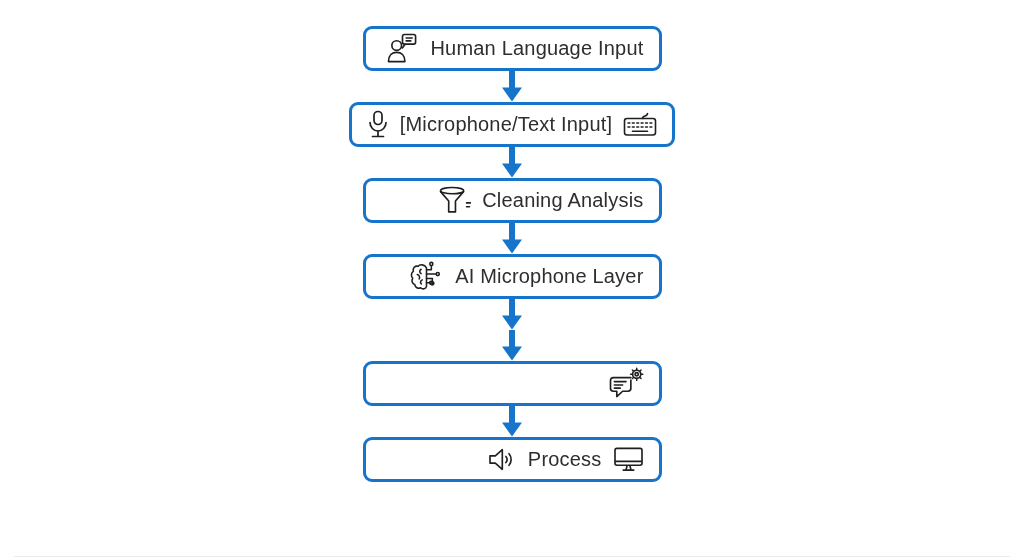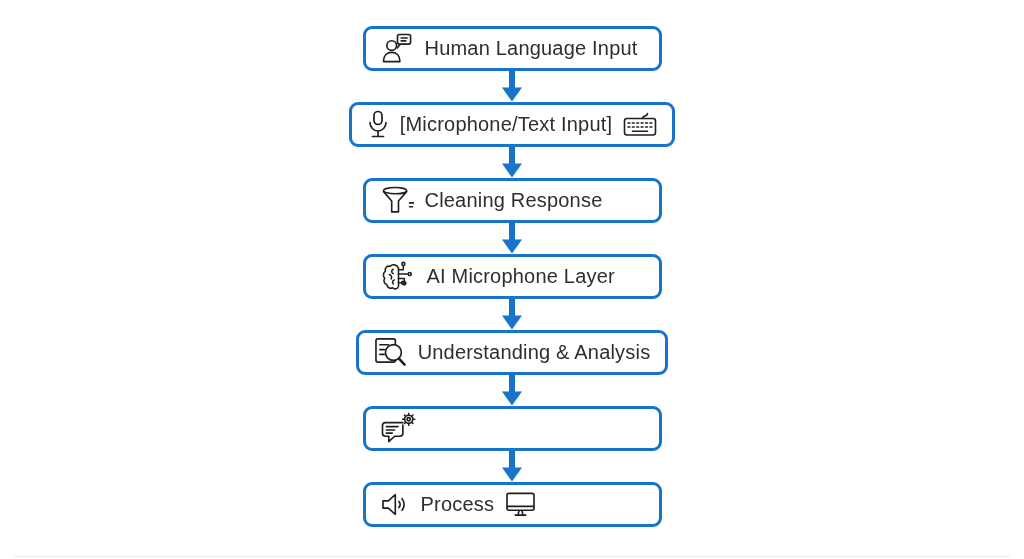--- a/index.html
+++ b/index.html
@@ -19,21 +19,21 @@
   .flow{
     position:absolute;top:26px;left:0;width:100%;
     display:flex;flex-direction:column;align-items:center;
   }
   .node{
     box-sizing:border-box;
     height:45px;min-width:299px;
     border:3px solid var(--accent);
     border-radius:9px;
     background:#ffffff;
-    display:flex;align-items:center;justify-content:flex-start;
+    display:flex;align-items:center;justify-content:flex-end;
     gap:11px;padding:16px 15px;
   }
   .node--wide{min-width:316px;}
   .node .label{
     font-size:20px;color:var(--text);
     white-space:nowrap;letter-spacing:0.2px;
   }
   .icon{display:flex;align-items:center;color:var(--icon);}
   .icon svg{display:block;}
   .arrow{width:22px;height:31px;}
@@ -100,21 +100,21 @@
 
     <div class="node">
       <span class="icon">
         <svg width="33" height="29" viewBox="0 0 34 30" fill="none" stroke="currentColor" stroke-width="1.7" stroke-linecap="round" stroke-linejoin="round">
           <ellipse cx="14.5" cy="4.8" rx="12" ry="3.2"></ellipse>
           <path d="M2.6 5.8 L11 15.5 V26.8 H18 V15.5 L26.4 5.8"></path>
           <path d="M29.5 17.5 h4"></path>
           <path d="M29.5 21.5 h3"></path>
         </svg>
       </span>
-      <span class="label">Cleaning Response</span>
+      <span class="label">Cleaning Analysis</span>
     </div>
 
     <div class="arrow">
       <svg width="22" height="31" viewBox="0 0 22 31">
         <path d="M8 0 h6 v17.5 h-6 z" fill="var(--accent)"></path>
         <path d="M1 16.5 h20 L11 30.5 z" fill="var(--accent)"></path>
       </svg>
     </div>
 
     <div class="node">
@@ -137,33 +137,20 @@
       <span class="label">AI Microphone Layer</span>
     </div>
 
     <div class="arrow">
       <svg width="22" height="31" viewBox="0 0 22 31">
         <path d="M8 0 h6 v17.5 h-6 z" fill="var(--accent)"></path>
         <path d="M1 16.5 h20 L11 30.5 z" fill="var(--accent)"></path>
       </svg>
     </div>
 
-    <div class="node">
-      <span class="icon">
-        <svg width="33" height="31" viewBox="0 0 34 32" fill="none" stroke="currentColor" stroke-width="1.7" stroke-linecap="round" stroke-linejoin="round">
-          <rect x="2" y="2" width="20" height="24" rx="2"></rect>
-          <path d="M6 8 h9"></path>
-          <path d="M6 13 h5"></path>
-          <path d="M6 18 h4.5"></path>
-          <circle cx="20" cy="16" r="8.2" fill="#ffffff"></circle>
-          <path d="M26 22.5 L31.5 28.5" stroke-width="2.6"></path>
-        </svg>
-      </span>
-      <span class="label">Understanding &amp; Analysis</span>
-    </div>
 
     <div class="arrow">
       <svg width="22" height="31" viewBox="0 0 22 31">
         <path d="M8 0 h6 v17.5 h-6 z" fill="var(--accent)"></path>
         <path d="M1 16.5 h20 L11 30.5 z" fill="var(--accent)"></path>
       </svg>
     </div>
 
     <div class="node">
       <span class="icon">

